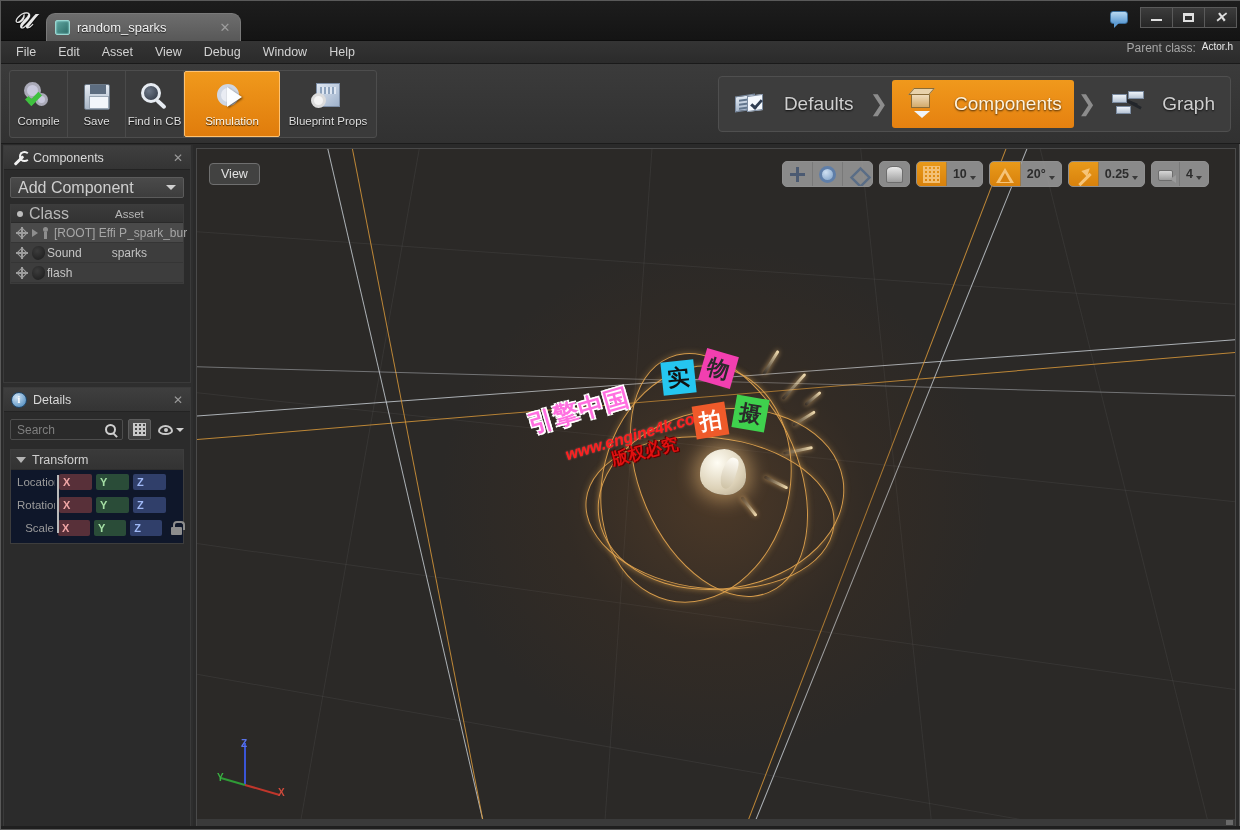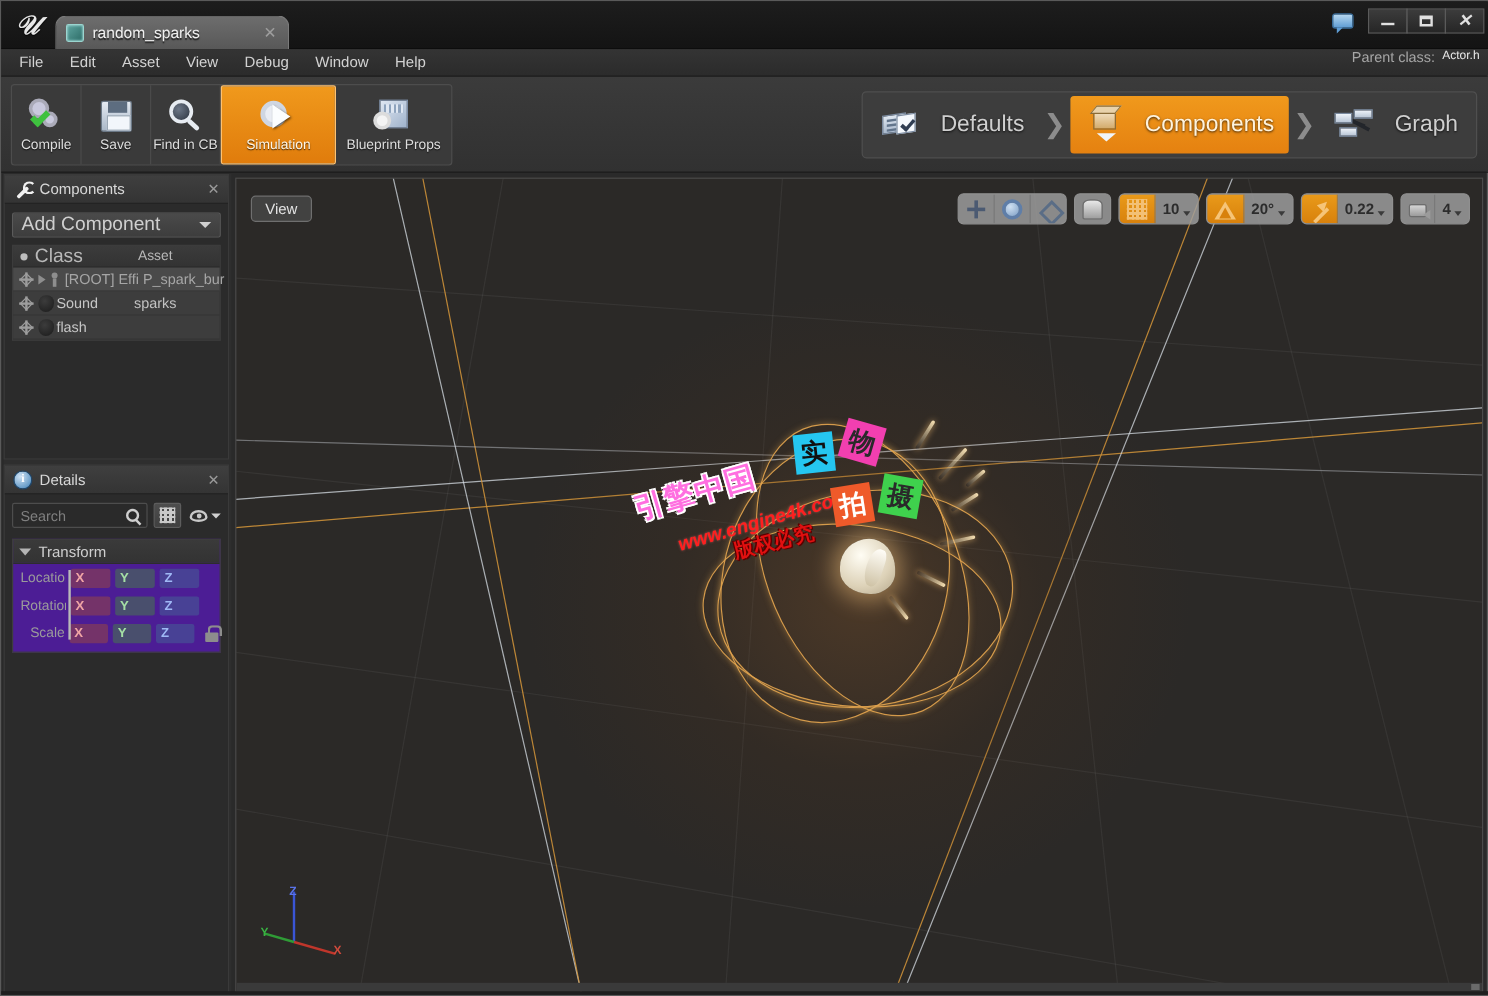--- a/index.html
+++ b/index.html
@@ -372,21 +372,21 @@
     width: 15px; height: 10px; border: 2px solid #c9c9c9;
     border-radius: 50% 50% 50% 50% / 60% 60% 40% 40%; position: relative;
   }
   .eye:after {
     content:""; position:absolute; left:4px; top:1px; width:4px; height:4px;
     border-radius:50%; background:#c9c9c9;
   }
   .caret-dn.sm { border-top-width: 4px; border-left-width: 4px; border-right-width: 4px; }
 
   .section {
-    margin: 9px 6px 0 6px; background: #4c1d95; border: 1px solid #3d3d3d;
+    margin: 9px 6px 0 6px; background: #0f172a; border: 1px solid #3d3d3d;
   }
   .section-title {
     height: 20px; display: flex; align-items: center; gap: 6px;
     padding-left: 5px; background: linear-gradient(#3a3a3a,#333);
     border-bottom: 1px solid #2d2d2d;
   }
   .tri-dn {
     width:0; height:0; border-left: 5px solid transparent; border-right: 5px solid transparent;
     border-top: 6px solid #b4b4b4;
   }
@@ -445,21 +445,21 @@
     transform: translate(-50%,-50%);
     background: radial-gradient(ellipse at center, rgba(120,78,40,.42) 0%, rgba(80,52,28,.2) 38%, rgba(0,0,0,0) 70%);
     pointer-events: none;
   }
   .vp-btn-view {
     position: absolute; left: 12px; top: 14px; height: 22px; padding: 0 11px;
     background: rgba(70,70,70,.85); border: 1px solid #6f6f6f; border-radius: 4px;
     color: #e2e2e2; font-size: 12.5px; display: flex; align-items: center;
   }
   .vp-toolbar {
-    position: absolute; right: 10px; top: 12px; height: 26px;
+    position: absolute; right: 26px; top: 12px; height: 26px;
     display: flex; align-items: stretch; gap: 6px;
   }
   .vp-grp {
     display: flex; align-items: stretch;
     background: rgba(160,160,160,.82); border: 1px solid #8f8f8f; border-radius: 5px;
     overflow: hidden;
   }
   .vp-cell {
     display: flex; align-items: center; justify-content: center;
     padding: 0 6px; min-width: 26px; border-right: 1px solid rgba(110,110,110,.6);
@@ -961,21 +961,21 @@
             </span>
         </span>
       </div>
 
       <div class="vp-grp">
         <span class="vp-cell on">
           <i class="vpi vpi-arrow"></i>
         </span>
         <span class="vp-cell">
           <span class="vp-num">
-              <span>0.22</span>
+              <span>0.25</span>
               <i class="mini-caret"></i>
             </span>
         </span>
       </div>
 
       <div class="vp-grp">
         <span class="vp-cell">
           <i class="vpi vpi-cam"></i>
         </span>
         <span class="vp-cell">

